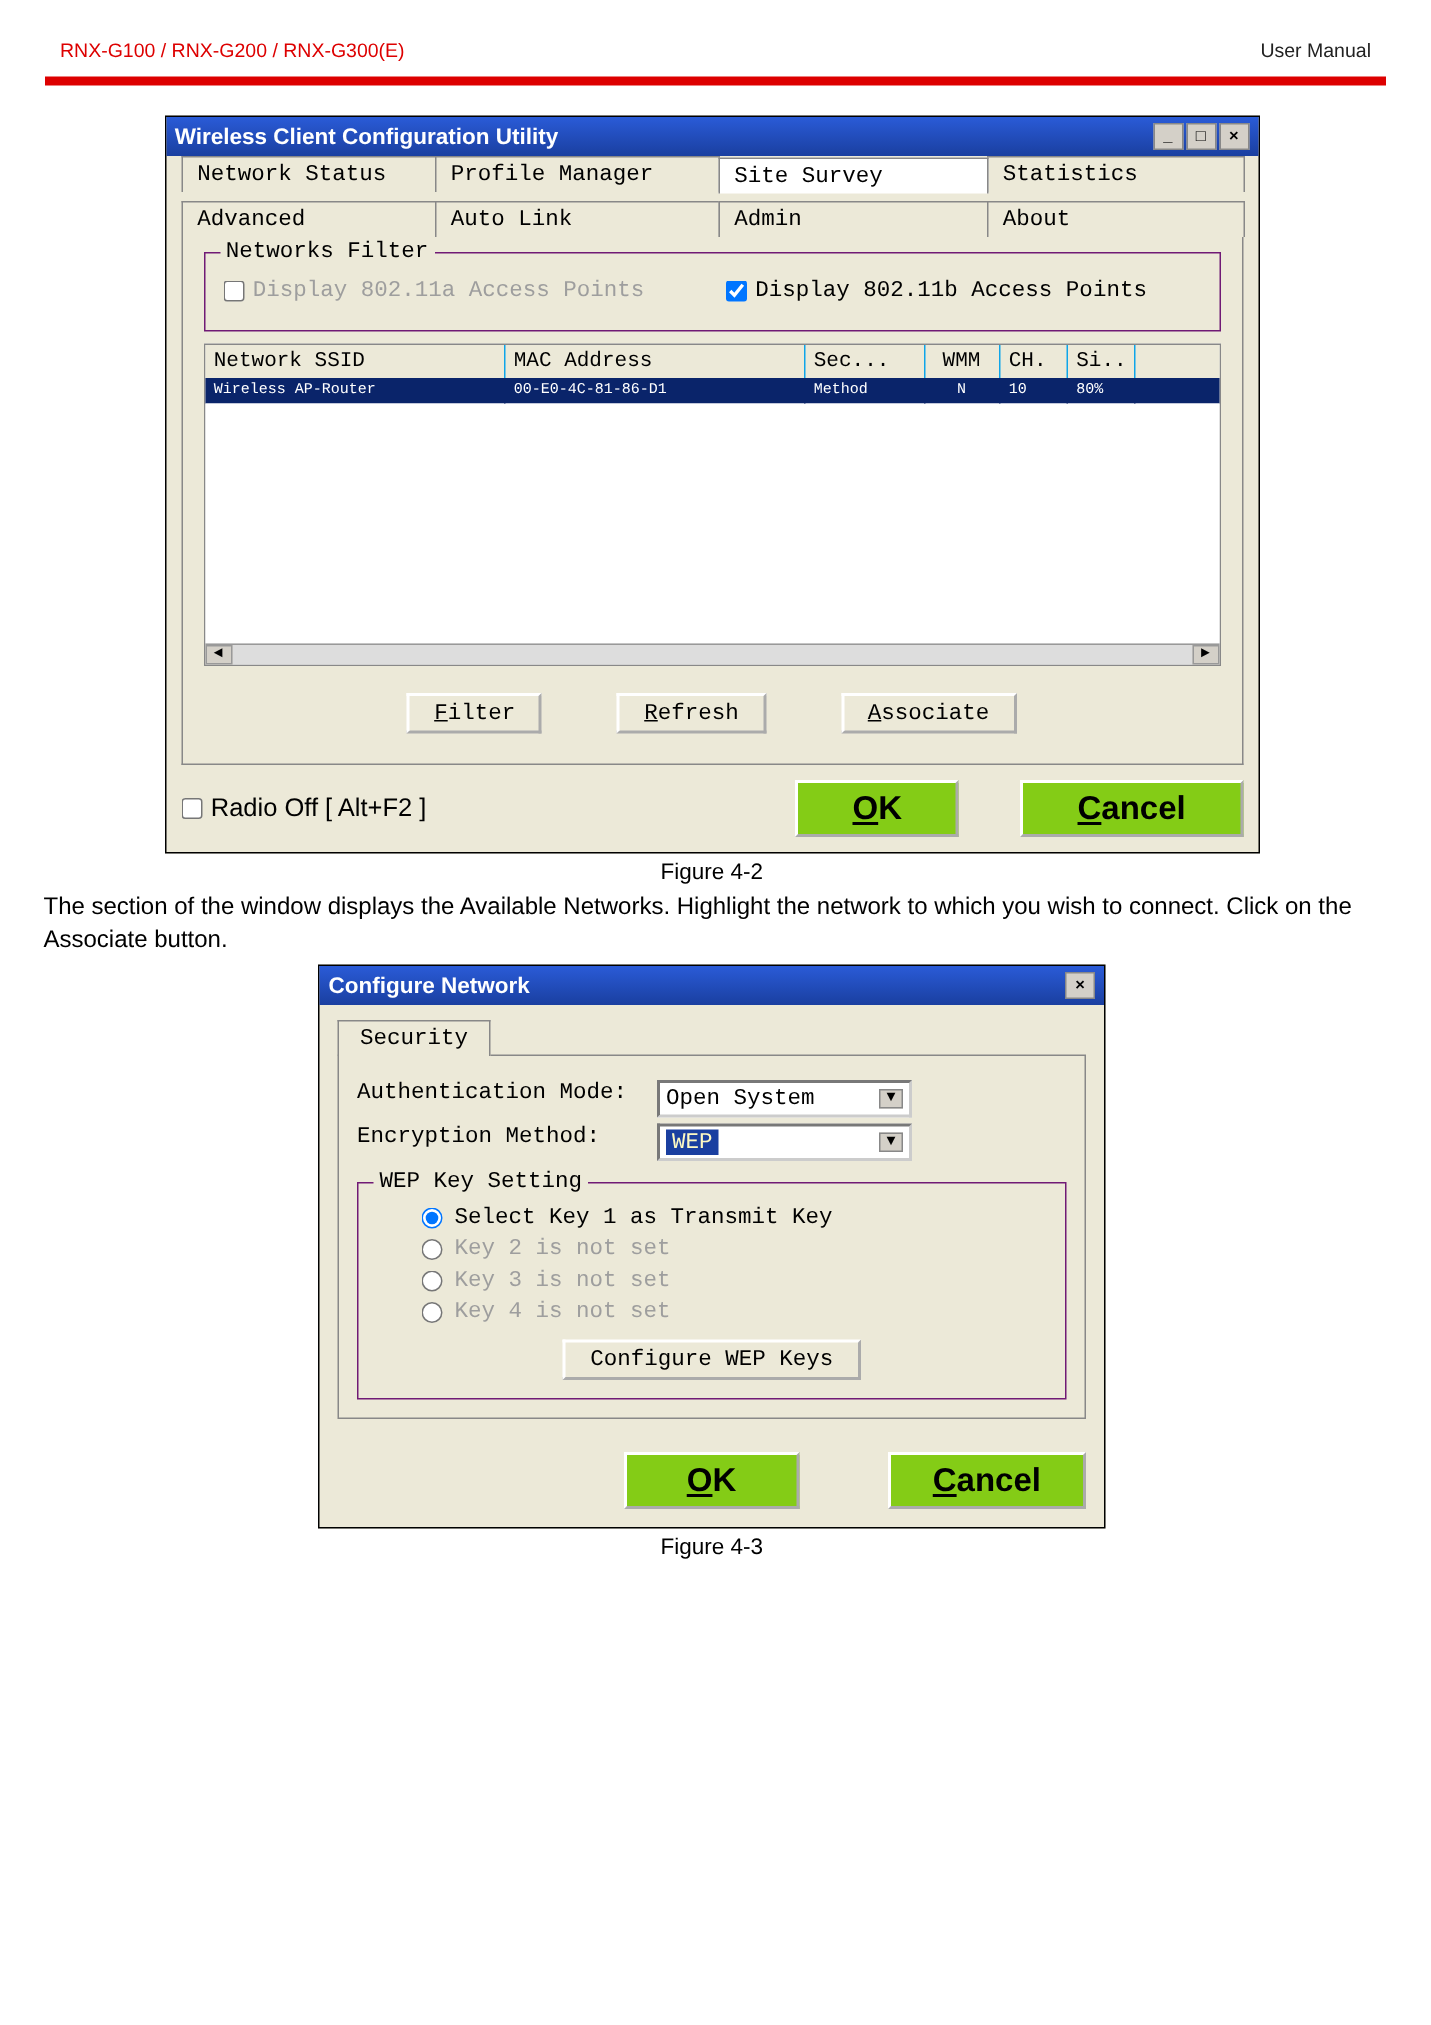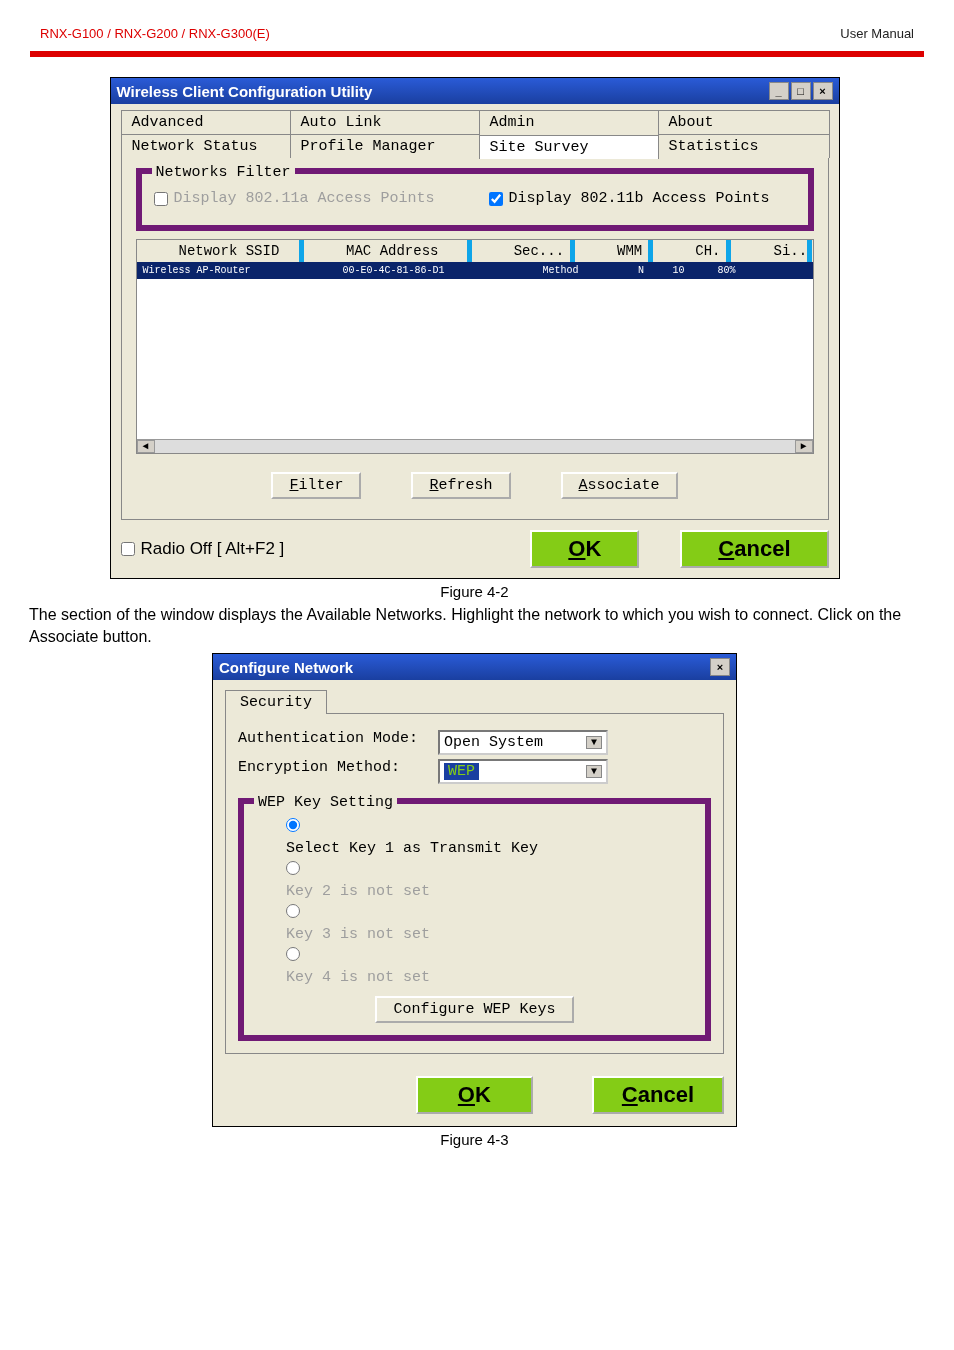--- a/index.html
+++ b/index.html
@@ -66,38 +66,38 @@
   .client-area {
     margin: 0 10px 10px 10px;
     border: 1px solid #888;
     border-top: none;
     background: #ece9d8;
     padding: 10px 14px 14px 14px;
     font-family: "Courier New", monospace;
     font-size: 15px;
   }
   .groupbox {
-    border: 6px solid #701a75;
+    border: 1px solid #701a75;
     padding: 10px 12px 12px 12px;
     position: relative;
   }
   .groupbox-legend {
     position: absolute;
     top: -10px;
     left: 10px;
     background: #ece9d8;
     padding: 0 4px;
   }
   .checkrow { display: flex; gap: 40px; margin: 6px 0; }
   .checklabel { display: inline-flex; align-items: center; gap: 6px; }
   .checklabel.disabled { color: #9e9e9e; }
   input[type="checkbox"], input[type="radio"] { width: 14px; height: 14px; }
   .table-wrap { margin-top: 8px; border: 1px solid #888; background: #fff; }
   .thead { display: flex; background: #ece9d8; font-size: 14px; }
-  .th { border-right: 5px solid #0ea5e9; padding: 3px 6px; margin-left: 36px; }
+  .th { border-right: 1px solid #0ea5e9; padding: 3px 6px; }
   .trow { display: flex; background: #0a246a; color: #fff; font-size: 10px; }
   .td { border-right: 1px solid #0a246a; padding: 3px 6px; }
   .col-ssid { width: 200px; }
   .col-mac  { width: 200px; }
   .col-sec  { width: 80px; }
   .col-wmm  { width: 50px; text-align: center; }
   .col-ch   { width: 45px; }
   .col-si   { width: 45px; }
   .tableblank { height: 160px; background: #fff; }
   .hscroll { display:flex; justify-content: space-between; background:#ddd; border-top:1px solid #999; }
@@ -159,24 +159,24 @@
   .formlabel { width: 200px; }
   .select-fake {
     background: #fff;
     border: 2px inset #ccc;
     padding: 2px 4px;
     width: 170px;
     display: flex;
     justify-content: space-between;
     align-items: center;
   }
-  .select-fake.highlight span.val { background: #1a3fa0; color: #84cc16; padding: 0 4px; }
+  .select-fake.highlight span.val { background: #1a3fa0; color: #fef9c3; padding: 0 4px; }
   .dropbtn { background:#d4d0c8; border:1px solid #888; width:16px; text-align:center; font-size:10px; }
   .radiolist { margin-left: 30px; }
-  .radiolist label { display: flex; gap: 8px; margin: 4px 0; flex-direction: column; }
+  .radiolist label { display: flex; align-items: center; gap: 8px; margin: 4px 0; }
   .radiolist label.disabled { color: #9e9e9e; }
   .cfgbtn { display: block; margin: 10px auto 0 auto; }
   .win2-bottom {
     display: flex;
     justify-content: flex-end;
     gap: 18px;
     padding: 10px 12px 12px 12px;
   }
   .underline-first::first-letter { text-decoration: underline; }
 </style>
@@ -195,31 +195,31 @@
     <div class="win">
       <div class="titlebar">
         <span>Wireless Client Configuration Utility</span>
         <span class="tbtns">
           <span class="tbtn">_</span>
           <span class="tbtn">□</span>
           <span class="tbtn">×</span>
         </span>
       </div>
 
+      <div class="tabs-row" style="padding-top:0">
+        <div class="tab" style="width:170px">Network Status</div>
+        <div class="tab" style="width:190px">Profile Manager</div>
+        <div class="tab active" style="width:180px">Site Survey</div>
+        <div class="tab" style="flex:1">Statistics</div>
+      </div>
       <div class="tabs-row">
         <div class="tab" style="width:170px">Advanced</div>
         <div class="tab" style="width:190px">Auto Link</div>
         <div class="tab" style="width:180px">Admin</div>
         <div class="tab" style="flex:1">About</div>
-      </div>
-      <div class="tabs-row" style="padding-top:0">
-        <div class="tab" style="width:170px">Network Status</div>
-        <div class="tab" style="width:190px">Profile Manager</div>
-        <div class="tab active" style="width:180px">Site Survey</div>
-        <div class="tab" style="flex:1">Statistics</div>
       </div>
 
       <div class="client-area">
         <div class="groupbox">
           <div class="groupbox-legend">Networks Filter</div>
           <div class="checkrow">
             <label class="checklabel disabled">
               <input type="checkbox" style="">
               <span>Display 802.11a Access Points</span>
             </label>

